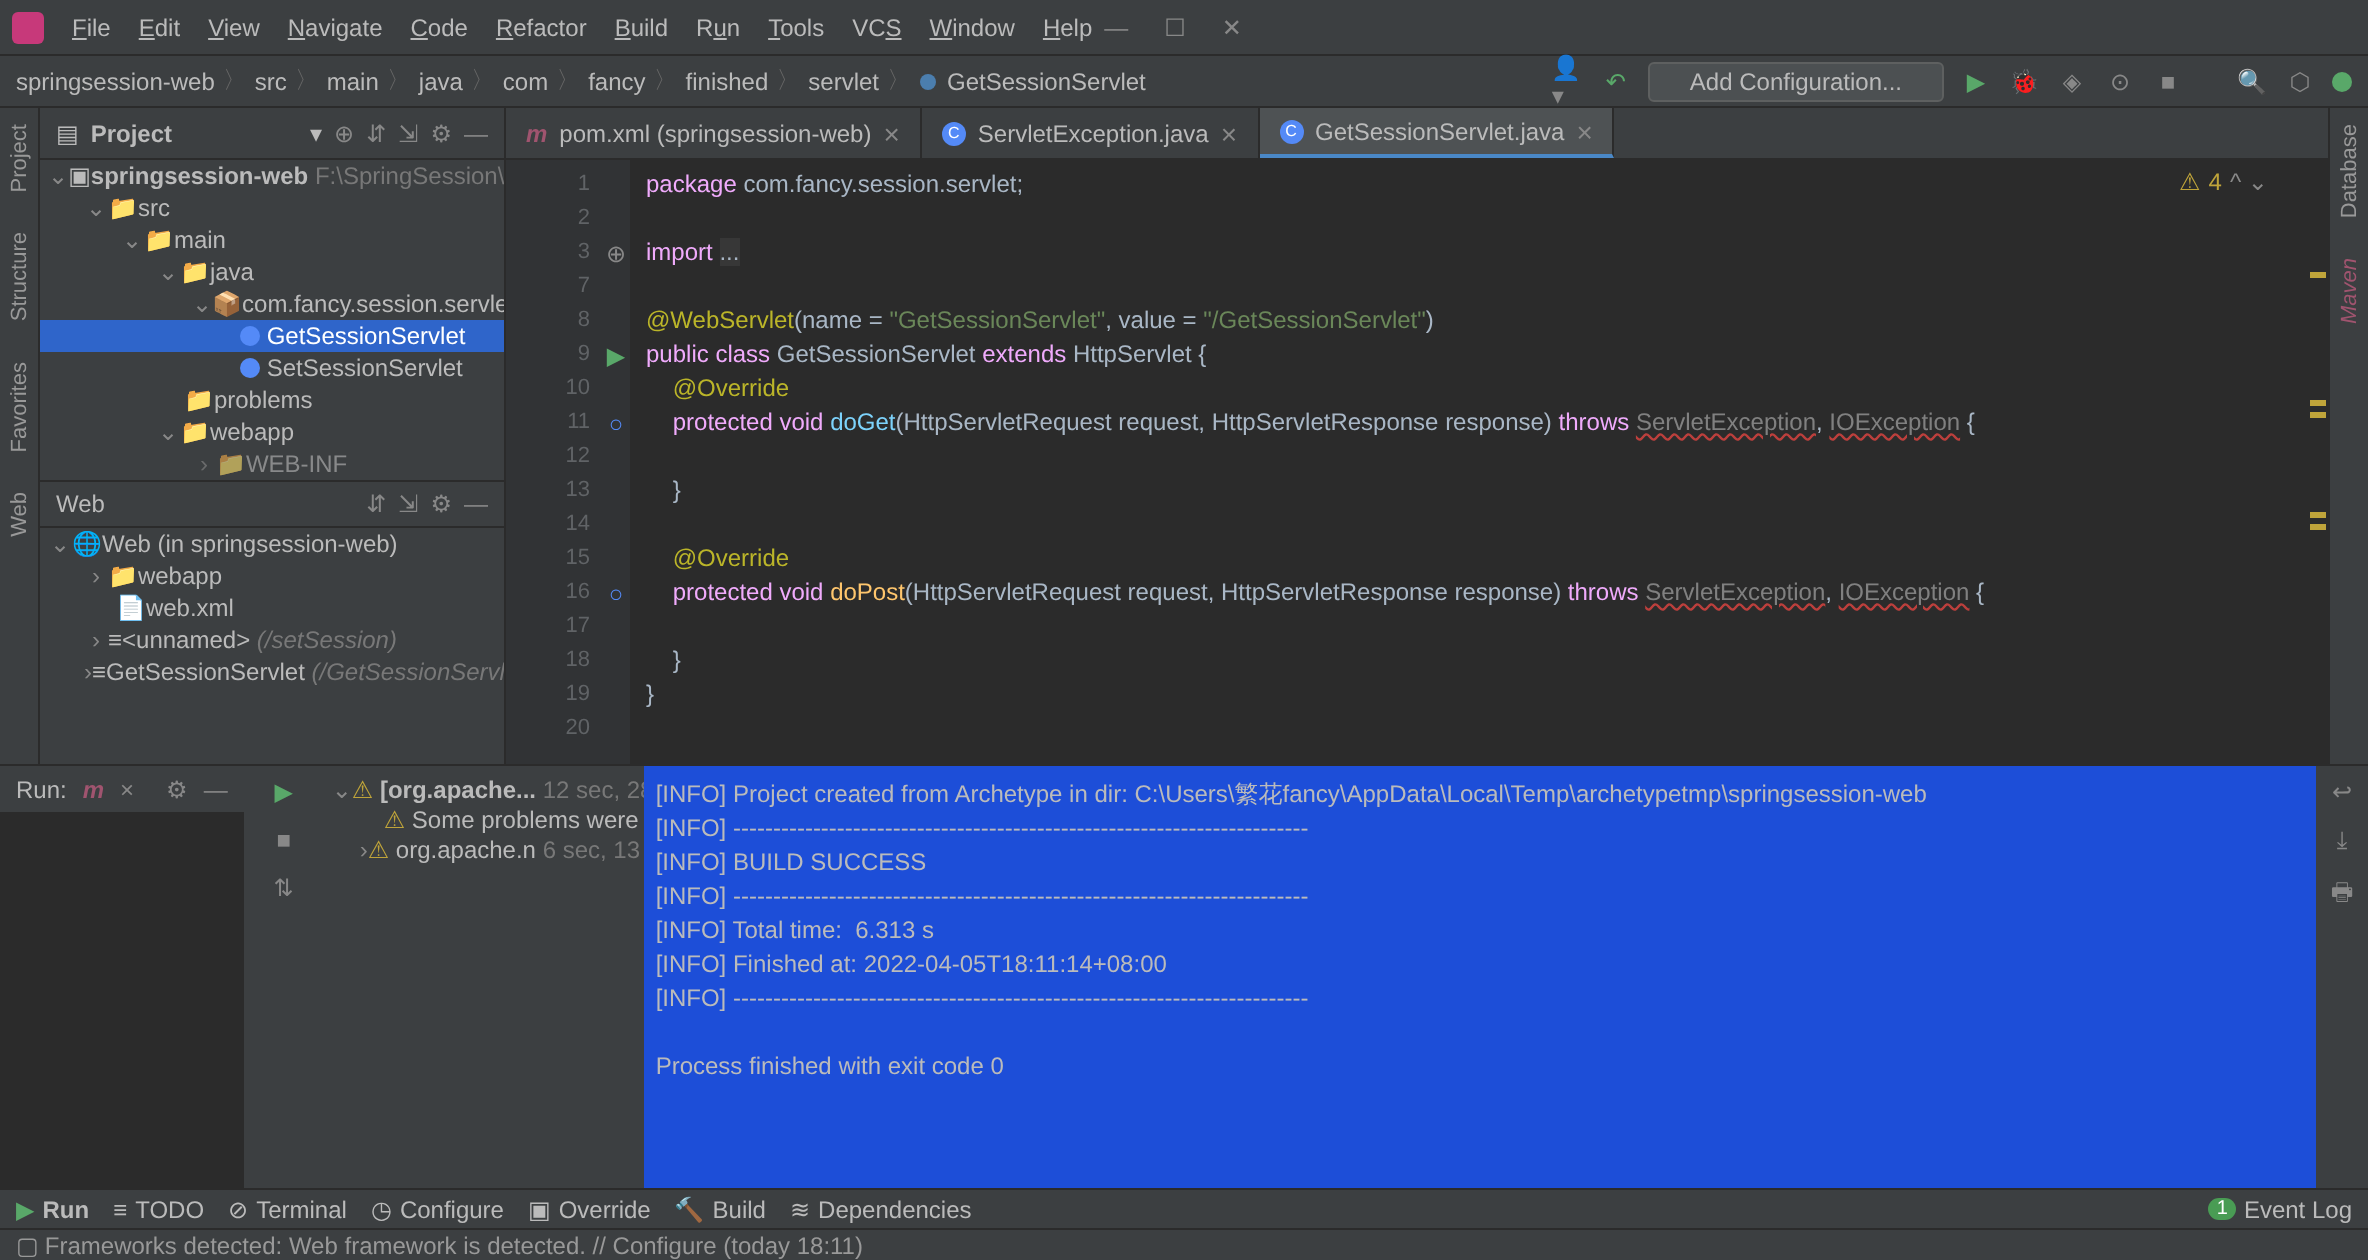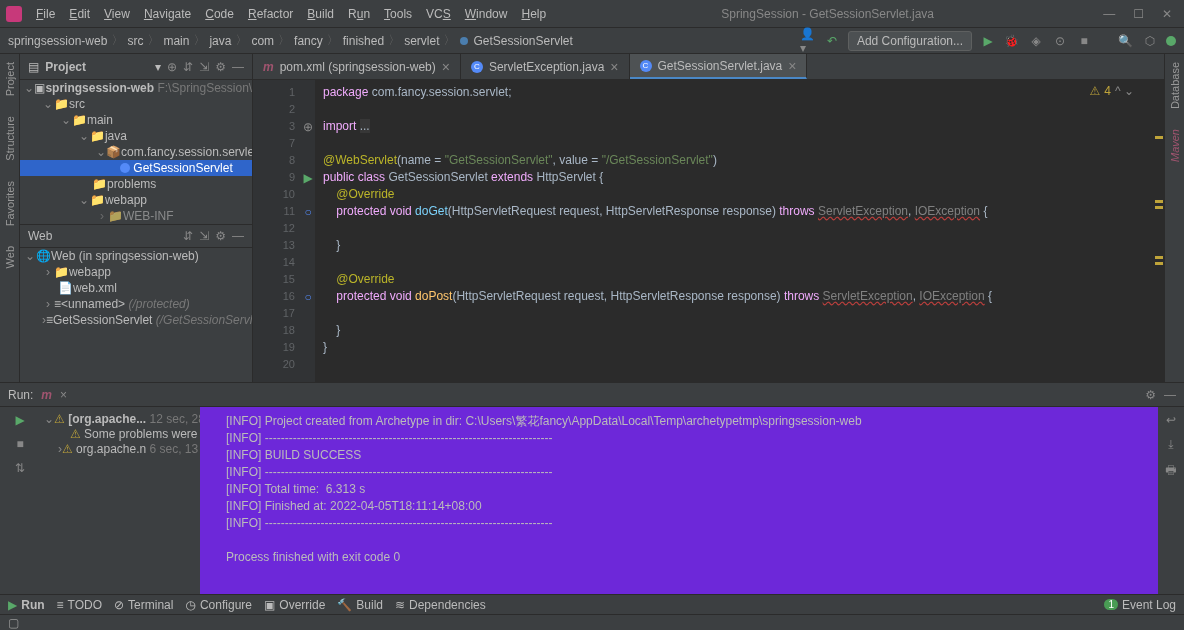--- a/index.html
+++ b/index.html
@@ -11,21 +11,21 @@
 .menu-item u{text-decoration:underline}
 .title-text{flex:1;text-align:center;color:#888}
 .win-controls{display:flex;gap:18px;color:#888;margin-right:6px}
 .win-controls span{cursor:pointer}
 .navbar{height:26px;background:#3c3f41;display:flex;align-items:center;padding:0 8px;border-bottom:1px solid #2b2b2b}
 .breadcrumb{display:flex;align-items:center;gap:4px;flex:1}
 .crumb{color:#bbb}
 .crumb-sep{color:#666}
 .crumb-icon{width:8px;height:8px;background:#4b7eae;border-radius:50%;display:inline-block;margin-right:2px}
 .navbar-right{display:flex;align-items:center;gap:8px}
-.add-config{background:#4c5052;border:1px solid #5e6060;padding:2px 8px;border-radius:3px;color:#bbb}
+.add-config{background:#4c5052;border:1px solid #5e6060;padding:2px 20px;border-radius:3px;color:#bbb}
 .toolbar-icon{width:16px;height:16px;display:inline-flex;align-items:center;justify-content:center;color:#888}
 .green-dot{width:10px;height:10px;background:#59a869;border-radius:50%}
 .main-area{display:flex;height:calc(100% - 28px - 26px - 20px - 16px);position:relative}
 .left-rail{width:20px;background:#3c3f41;border-right:1px solid #2b2b2b;display:flex;flex-direction:column;align-items:center;padding-top:8px;gap:20px}
 .rail-text{writing-mode:vertical-rl;transform:rotate(180deg);color:#999;font-size:11px}
 .right-rail{width:20px;background:#3c3f41;border-left:1px solid #2b2b2b;display:flex;flex-direction:column;align-items:center;padding-top:8px;gap:20px}
 .project-panel{width:233px;background:#3c3f41;border-right:1px solid #2b2b2b;display:flex;flex-direction:column}
 .panel-header{height:26px;display:flex;align-items:center;padding:0 8px;border-bottom:1px solid #2b2b2b;gap:6px}
 .panel-header .title{flex:1;font-weight:bold}
 .panel-header .icons{display:flex;gap:6px;color:#888}
@@ -48,28 +48,28 @@
 .gutter-icons{width:14px;background:#313335;padding-top:4px}
 .gutter-icons div{height:17px;display:flex;align-items:center;justify-content:center}
 .code{flex:1;padding:4px 8px;font-size:12px;line-height:17px;white-space:pre;color:#a9b7c6}
 .kw{color:#f0abfc}
 .str{color:#6a8759}
 .ann{color:#bbb529}
 .err{text-decoration:underline wavy #bc3f3c}
 .warn-badge{position:absolute;top:4px;right:30px;display:flex;align-items:center;gap:4px;color:#bfa43a;font-size:11px}
 .scroll-markers{position:absolute;right:0;top:0;width:10px;height:100%;background:#2b2b2b}
 .marker{position:absolute;right:1px;width:8px;height:3px}
-.run-panel{height:212px;border-top:1px solid #2b2b2b;display:flex;flex-direction:column;position:absolute;bottom:36px;left:0;right:0;background:#2b2b2b}
+.run-panel{height:212px;border-top:1px solid #2b2b2b;display:flex;flex-direction:row;position:absolute;bottom:36px;left:0;right:0;background:#2b2b2b}
 .run-header{height:24px;background:#3c3f41;display:flex;align-items:center;padding:0 8px;gap:8px;border-bottom:1px solid #2b2b2b}
 .run-header .title{color:#bbb}
 .run-body{flex:1;display:flex}
 .run-left{width:40px;background:#3c3f41;display:flex;flex-direction:column;align-items:center;padding-top:6px;gap:10px}
 .run-tree{width:160px;background:#3c3f41;padding:4px;font-size:11px;overflow:hidden}
 .run-tree-row{display:flex;align-items:center;height:15px;white-space:nowrap}
-.console{flex:1;background:#6d28d9;padding:6px 26px;font-family:Consolas,monospace;font-size:12px;line-height:17px;color:#bbb;white-space:pre;overflow:hidden}
+.console{flex:1;background:#1d4ed8;padding:6px 6px;font-family:Consolas,monospace;font-size:12px;line-height:17px;color:#bbb;white-space:pre;overflow:hidden}
 .console-right{width:26px;background:#3c3f41;display:flex;flex-direction:column;align-items:center;padding-top:6px;gap:10px}
 .bottom-bar{position:absolute;bottom:16px;left:0;right:0;height:20px;background:#3c3f41;display:flex;align-items:center;padding:0 8px;gap:12px;border-top:1px solid #2b2b2b;font-size:11px}
 .bottom-item{display:flex;align-items:center;gap:4px;color:#bbb}
 .status-bar{position:absolute;bottom:0;left:0;right:0;height:16px;background:#3c3f41;display:flex;align-items:center;padding:0 8px;font-size:11px;color:#999;border-top:1px solid #2b2b2b}
 .play-icon{color:#59a869}
 .warn-icon{color:#bfa43a}
 .event-badge{background:#499c54;color:#fff;padding:0 4px;border-radius:8px;font-size:10px}
 </style>
 </head>
 <body>
@@ -83,21 +83,20 @@
     <span class="menu-item"><u>N</u>avigate</span>
     <span class="menu-item"><u>C</u>ode</span>
     <span class="menu-item"><u>R</u>efactor</span>
     <span class="menu-item"><u>B</u>uild</span>
     <span class="menu-item">R<u>u</u>n</span>
     <span class="menu-item"><u>T</u>ools</span>
     <span class="menu-item">VC<u>S</u></span>
     <span class="menu-item"><u>W</u>indow</span>
     <span class="menu-item"><u>H</u>elp</span>
   </div>
-  <div class="title-text">SpringSession - GetSessionServlet.java</div>
   <div class="win-controls">
     <span>―</span>
     <span>☐</span>
     <span>✕</span>
   </div>
 </div>
 
 <div class="navbar">
   <div class="breadcrumb">
     <span class="crumb">springsession-web</span>
@@ -173,20 +172,21 @@
           <span class="tree-arrow">⌄</span>
           <span style="color:#548af7">📁 </span>
           <span>java</span>
         </div>
       <div class="tree-row" style="padding-left:76px">
           <span class="tree-arrow">⌄</span>
           <span>📦 </span>
           <span>com.fancy.session.servlet</span>
         </div>
       <div class="tree-row selected" style="padding-left:100px"><span class="java-icon"></span>&nbsp;<span>GetSessionServlet</span></div>
+      <div class="tree-row" style="padding-left:100px"><span class="java-icon"></span>&nbsp;<span>SetSessionServlet</span></div>
       <div class="tree-row" style="padding-left:72px">
           <span>📁 </span>
           <span>problems</span>
         </div>
       <div class="tree-row" style="padding-left:58px">
           <span class="tree-arrow">⌄</span>
           <span>📁 </span>
           <span>webapp</span>
         </div>
       <div class="tree-row" style="padding-left:76px;opacity:.6">
@@ -212,21 +212,21 @@
         </div>
       <div class="tree-row" style="padding-left:22px">
           <span class="tree-arrow">›</span>
           <span>📁 </span>
           <span>webapp</span>
         </div>
       <div class="tree-row" style="padding-left:38px">
           <span>📄 </span>
           <span>web.xml</span>
         </div>
-      <div class="tree-row" style="padding-left:22px"><span class="tree-arrow">›</span><span>≡ </span><span>&lt;unnamed&gt;</span>&nbsp;<span class="gray-text" style="font-style:italic">(/protected)</span></div>
+      <div class="tree-row" style="padding-left:22px"><span class="tree-arrow">›</span><span>≡ </span><span>&lt;unnamed&gt;</span>&nbsp;<span class="gray-text" style="font-style:italic">(/setSession)</span></div>
       <div class="tree-row" style="padding-left:22px"><span class="tree-arrow">›</span><span>≡ </span><span>GetSessionServlet</span>&nbsp;<span class="gray-text" style="font-style:italic">(/GetSessionServlet)</span></div>
     </div>
   </div>
 
   <div class="editor-area">
     <div class="tabs">
       <div class="tab">
           <span class="tab-icon-m">m</span>
           <span>pom.xml (springsession-web)</span>
           <span class="close">×</span>
@@ -347,13 +347,14 @@
   <span class="bottom-item">≋ <span>Dependencies</span></span>
   <span style="flex:1"></span>
   <span class="bottom-item">
       <span class="event-badge">1</span> 
       <span>Event Log</span>
     </span>
 </div>
 
 <div class="status-bar">
   <span>▢</span>&nbsp;
+  <span>Frameworks detected: Web framework is detected. // Configure (today 18:11)</span>
 </div>
 
 </body></html>

